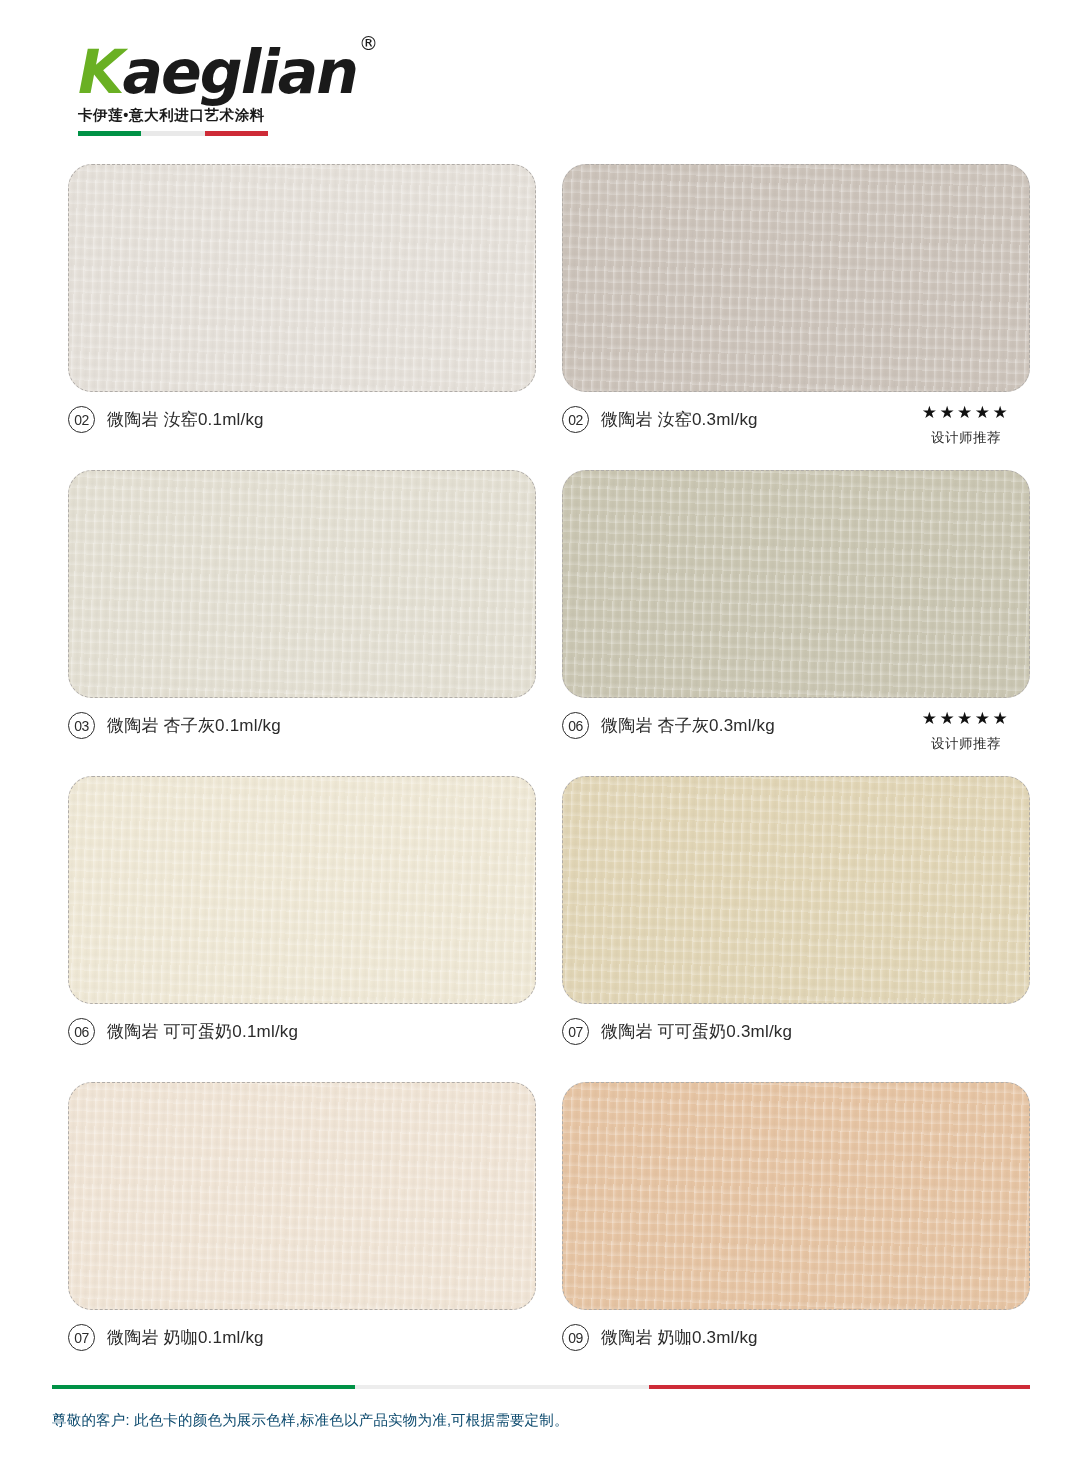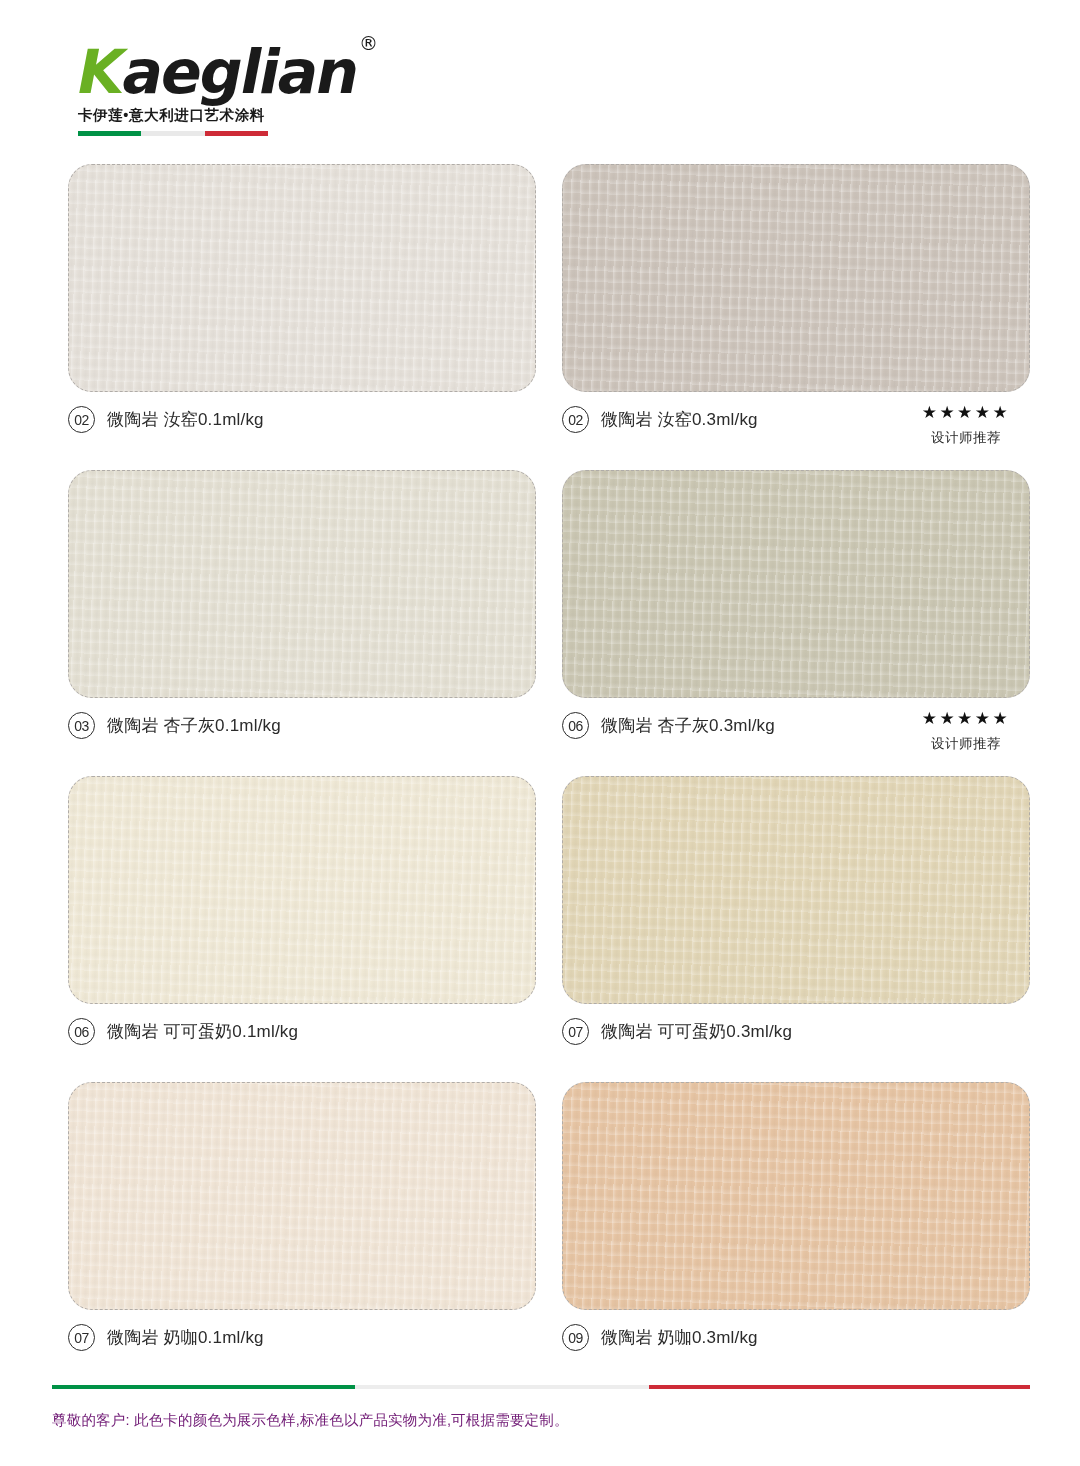--- a/index.html
+++ b/index.html
@@ -168,21 +168,21 @@
     width: 978px;
     height: 4px;
   }
   .footer-flag i { display: block; height: 4px; }
   .ff-green { background: #009246; flex: 0 0 31%; }
   .ff-white { background: #ededed; flex: 0 0 30%; }
   .ff-red   { background: #ce2b37; flex: 1 1 auto; }
   .footer-note {
     margin-top: 22px;
     font-size: 14.5px;
-    color: #701a75;
+    color: #0c4a6e;
     letter-spacing: 0.2px;
   }
 </style>
 </head>
 <body>
 
 <div class="page">
 
   <div class="header">
     <div class="logo-wordmark"><span class="logo-k">K</span><span>aeglian</span><span class="logo-reg">®</span></div>

